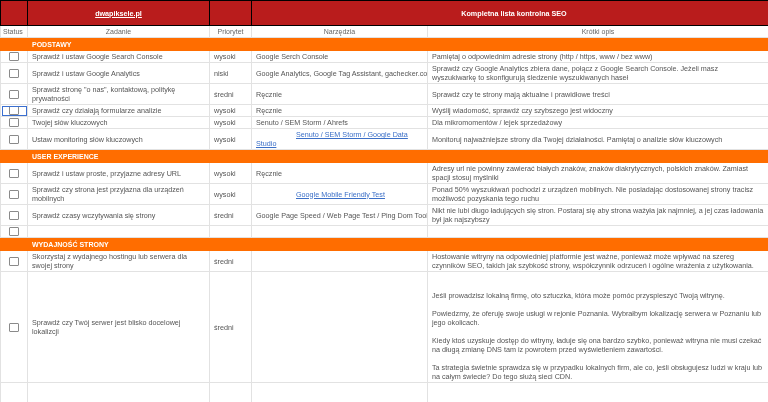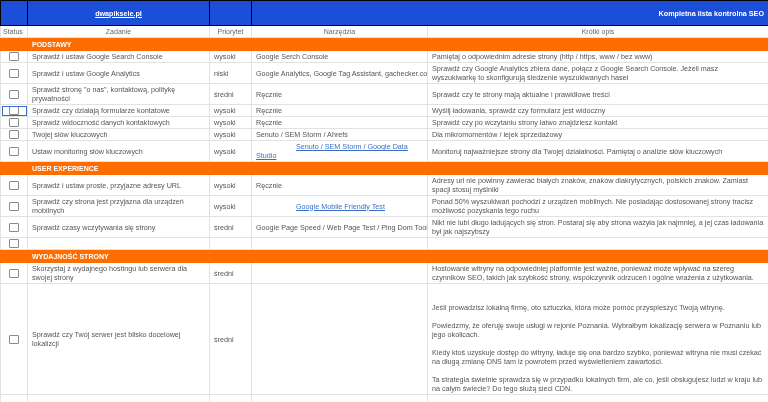--- a/index.html
+++ b/index.html
@@ -5,21 +5,21 @@
   * { box-sizing: border-box; margin: 0; padding: 0; }
   html, body { width: 768px; height: 402px; overflow: hidden; background: #fff; }
   body { font-family: "Liberation Sans", "DejaVu Sans", sans-serif; font-size: 7.2px; color: #555; }
   table { border-collapse: collapse; table-layout: fixed; width: 768px; }
   col.c-status { width: 27px; }
   col.c-task { width: 182px; }
   col.c-prio { width: 42px; }
   col.c-tools { width: 176px; }
   col.c-desc { width: 341px; }
   td { border: 1px solid #e2e2e2; padding: 1px 4px; vertical-align: middle; line-height: 9px; overflow: hidden; }
-  tr.title-row td { background: #1d4ed8; color: #fff; border-color: #000; height: 25px; font-weight: bold; font-size: 7.2px; text-align: center; }
+  tr.title-row td { background: #b91c1c; color: #fff; border-color: #000; height: 25px; font-weight: bold; font-size: 7.2px; text-align: center; }
   tr.title-row td.site { text-decoration: underline; }
   tr.head-row td { height: 12px; text-align: center; color: #666; font-size: 7px; padding: 0 2px; }
   tr.head-row td.status-h { text-align: left; }
   tr.section td { background: #ff6d00; color: #fff; border-color: #ff6d00; font-weight: bold; height: 13px; font-size: 7px; text-transform: uppercase; }
   tr.item td { height: 12px; }
   tr.item td.cb { text-align: center; padding: 0; }
   .box { display: inline-block; width: 10px; height: 9px; border: 1px solid #8a8a8a; border-radius: 1px; background: #fff; vertical-align: middle; }
   .selected-cell { outline: 1.5px solid #3a6fd0; outline-offset: -2px; position: relative; }
   .selected-cell::after { content: ""; position: absolute; right: -2px; bottom: -2px; width: 3px; height: 3px; background: #3a6fd0; }
   a.link { color: #3b6fc7; text-decoration: underline; padding-left: 40px; }
@@ -36,21 +36,21 @@
       <col class="c-task">
       <col class="c-prio">
       <col class="c-tools">
       <col class="c-desc">
   </colgroup>
   <tbody>
     <tr class="title-row">
       <td></td>
       <td class="site">dwapiksele.pl</td>
       <td></td>
-      <td colspan="2" style="text-align:right;padding-left:12px;">Kompletna lista kontrolna SEO</td>
+      <td colspan="2" style="text-align:center;padding-left:12px;">Kompletna lista kontrolna SEO</td>
     </tr>
     <tr class="head-row">
       <td class="status-h">Status</td>
       <td>Zadanie</td>
       <td>Priorytet</td>
       <td>Narzędzia</td>
       <td>Krótki opis</td>
     </tr>
 
     <tr class="section">
@@ -76,31 +76,24 @@
     </tr>
     <tr class="item">
       <td class="cb"><span class="box"></span></td>
       <td>Sprawdź stronę "o nas", kontaktową, politykę prywatności</td>
       <td>średni</td>
       <td>Ręcznie</td>
       <td>Sprawdź czy te strony mają aktualne i prawidłowe treści</td>
     </tr>
     <tr class="item">
       <td class="cb selected-cell"><span class="box"></span></td>
-      <td>Sprawdź czy działają formularze kontatowe</td>
+      <td>Sprawdź czy działają formularze analizie</td>
       <td>wysoki</td>
       <td>Ręcznie</td>
-      <td>Wyślij ładowania, sprawdź czy formularz jest widoczny</td>
-    </tr>
-    <tr class="item">
-      <td class="cb"><span class="box"></span></td>
-      <td>Sprawdź widoczność danych kontaktowych</td>
-      <td>wysoki</td>
-      <td>Ręcznie</td>
-      <td>Sprawdź czy po wczytaniu strony łatwo znajdziesz kontakt</td>
+      <td>Wyślij wiadomość, sprawdź czy szybszego jest widoczny</td>
     </tr>
     <tr class="item">
       <td class="cb"><span class="box"></span></td>
       <td>Twojej słów kluczowych</td>
       <td>wysoki</td>
       <td>Senuto / SEM Storm / Ahrefs</td>
       <td>Dla mikromomentów / lejek sprzedażowy</td>
     </tr>
     <tr class="item">
       <td class="cb"><span class="box"></span></td>

